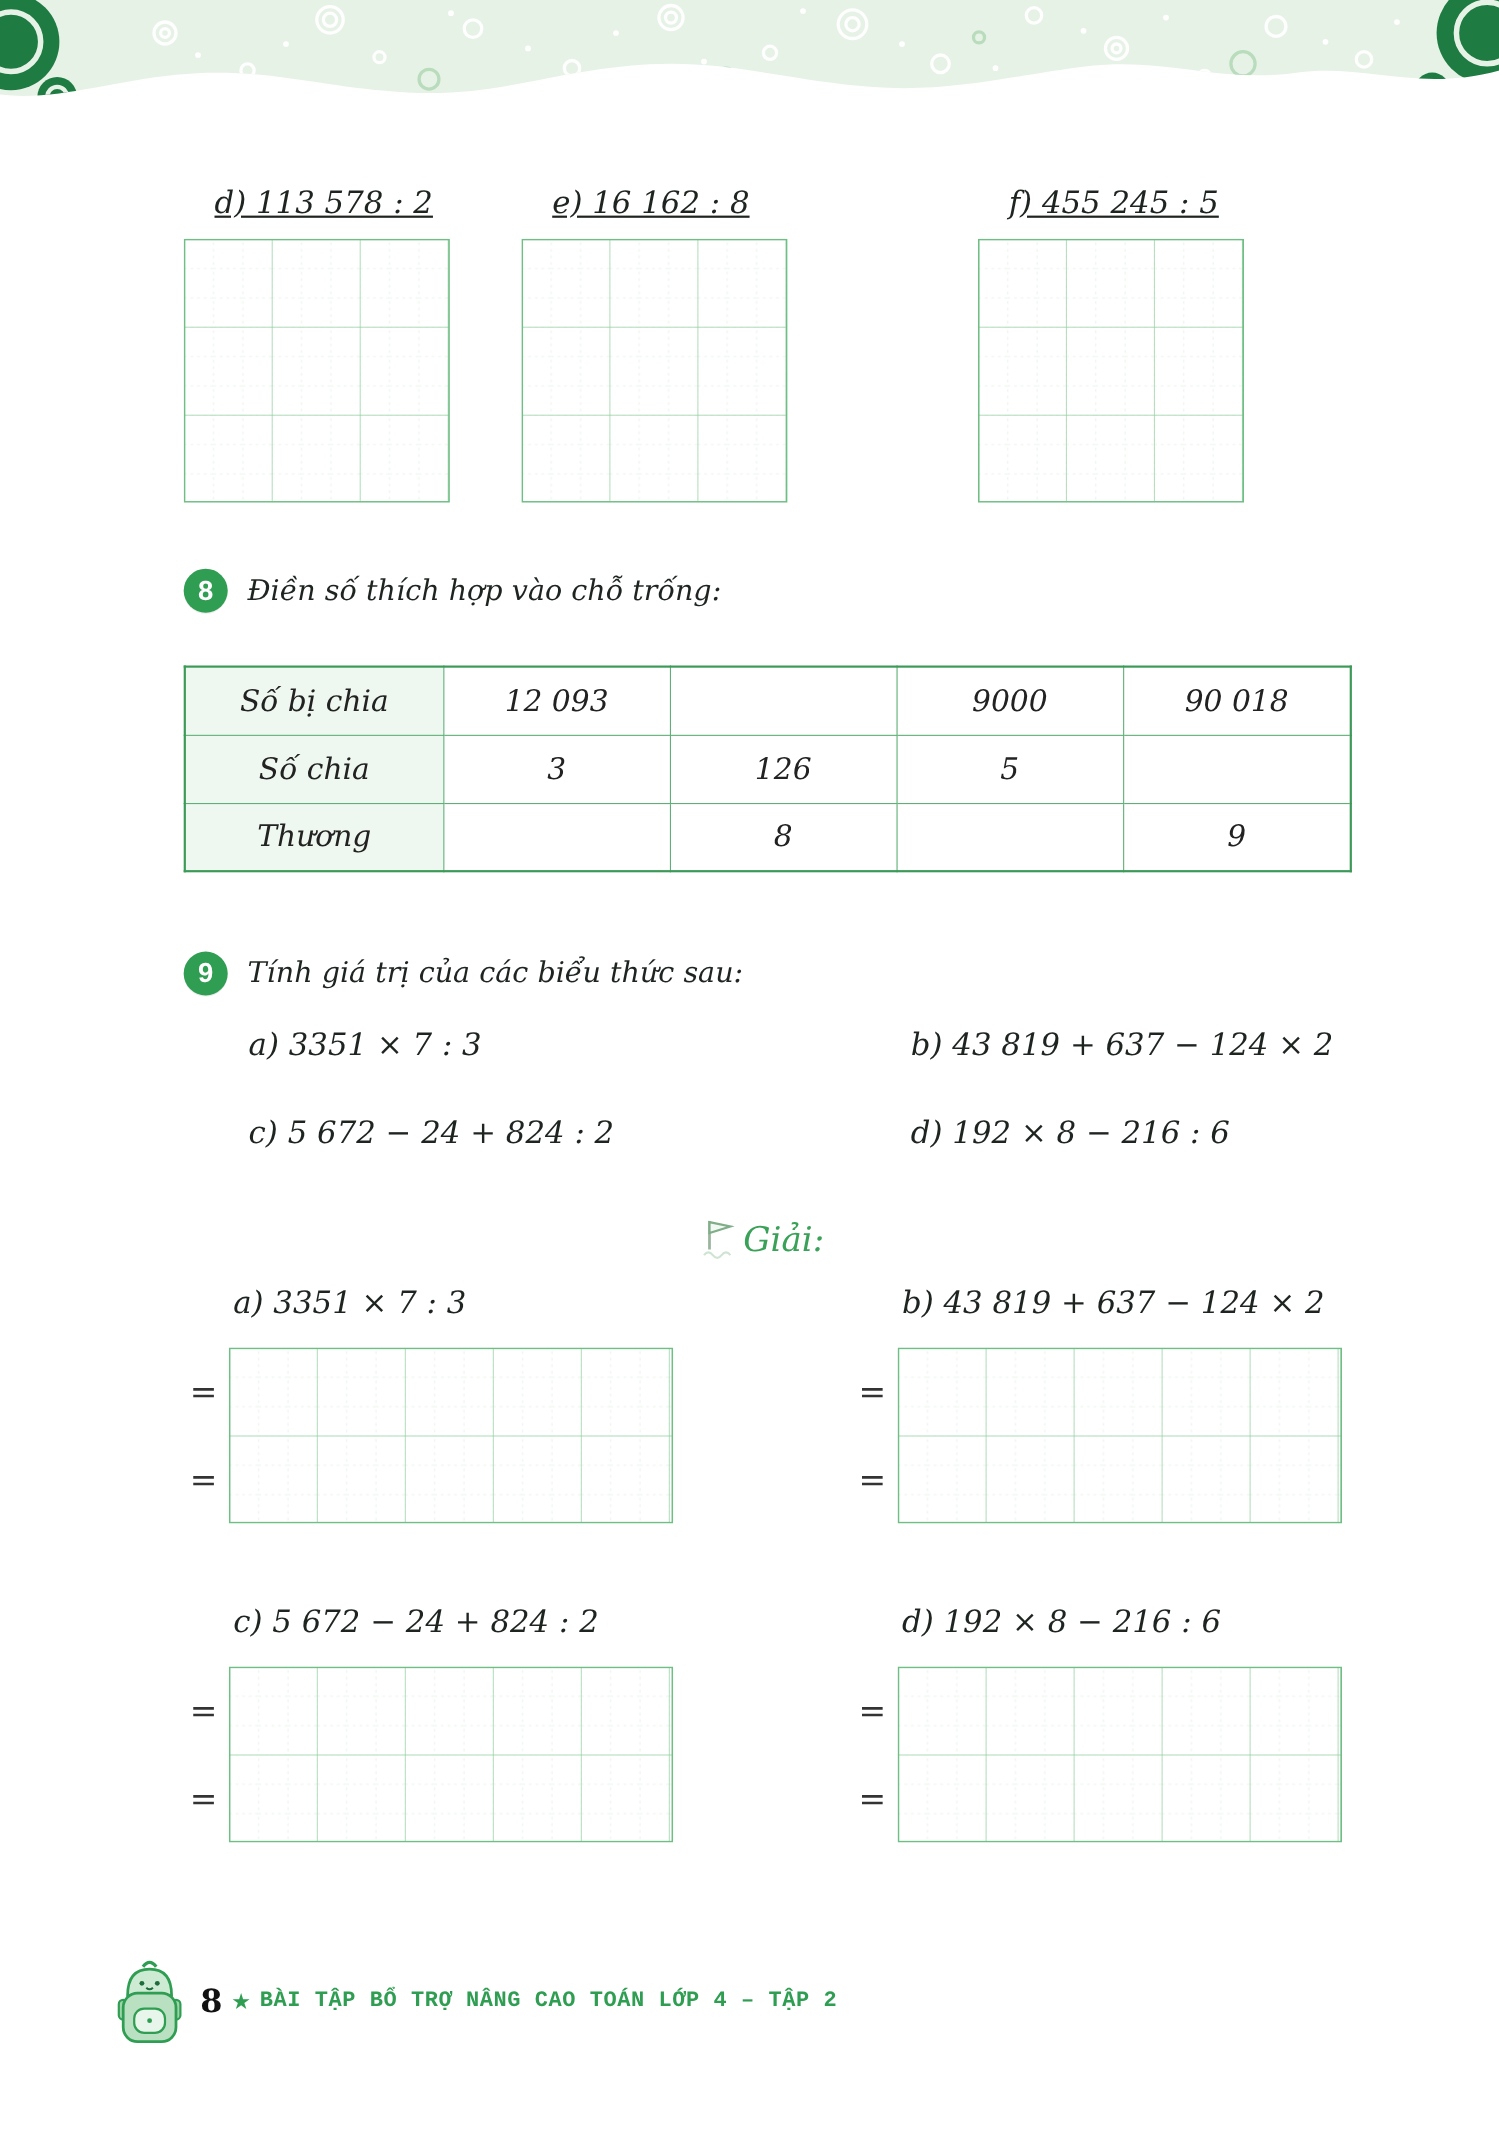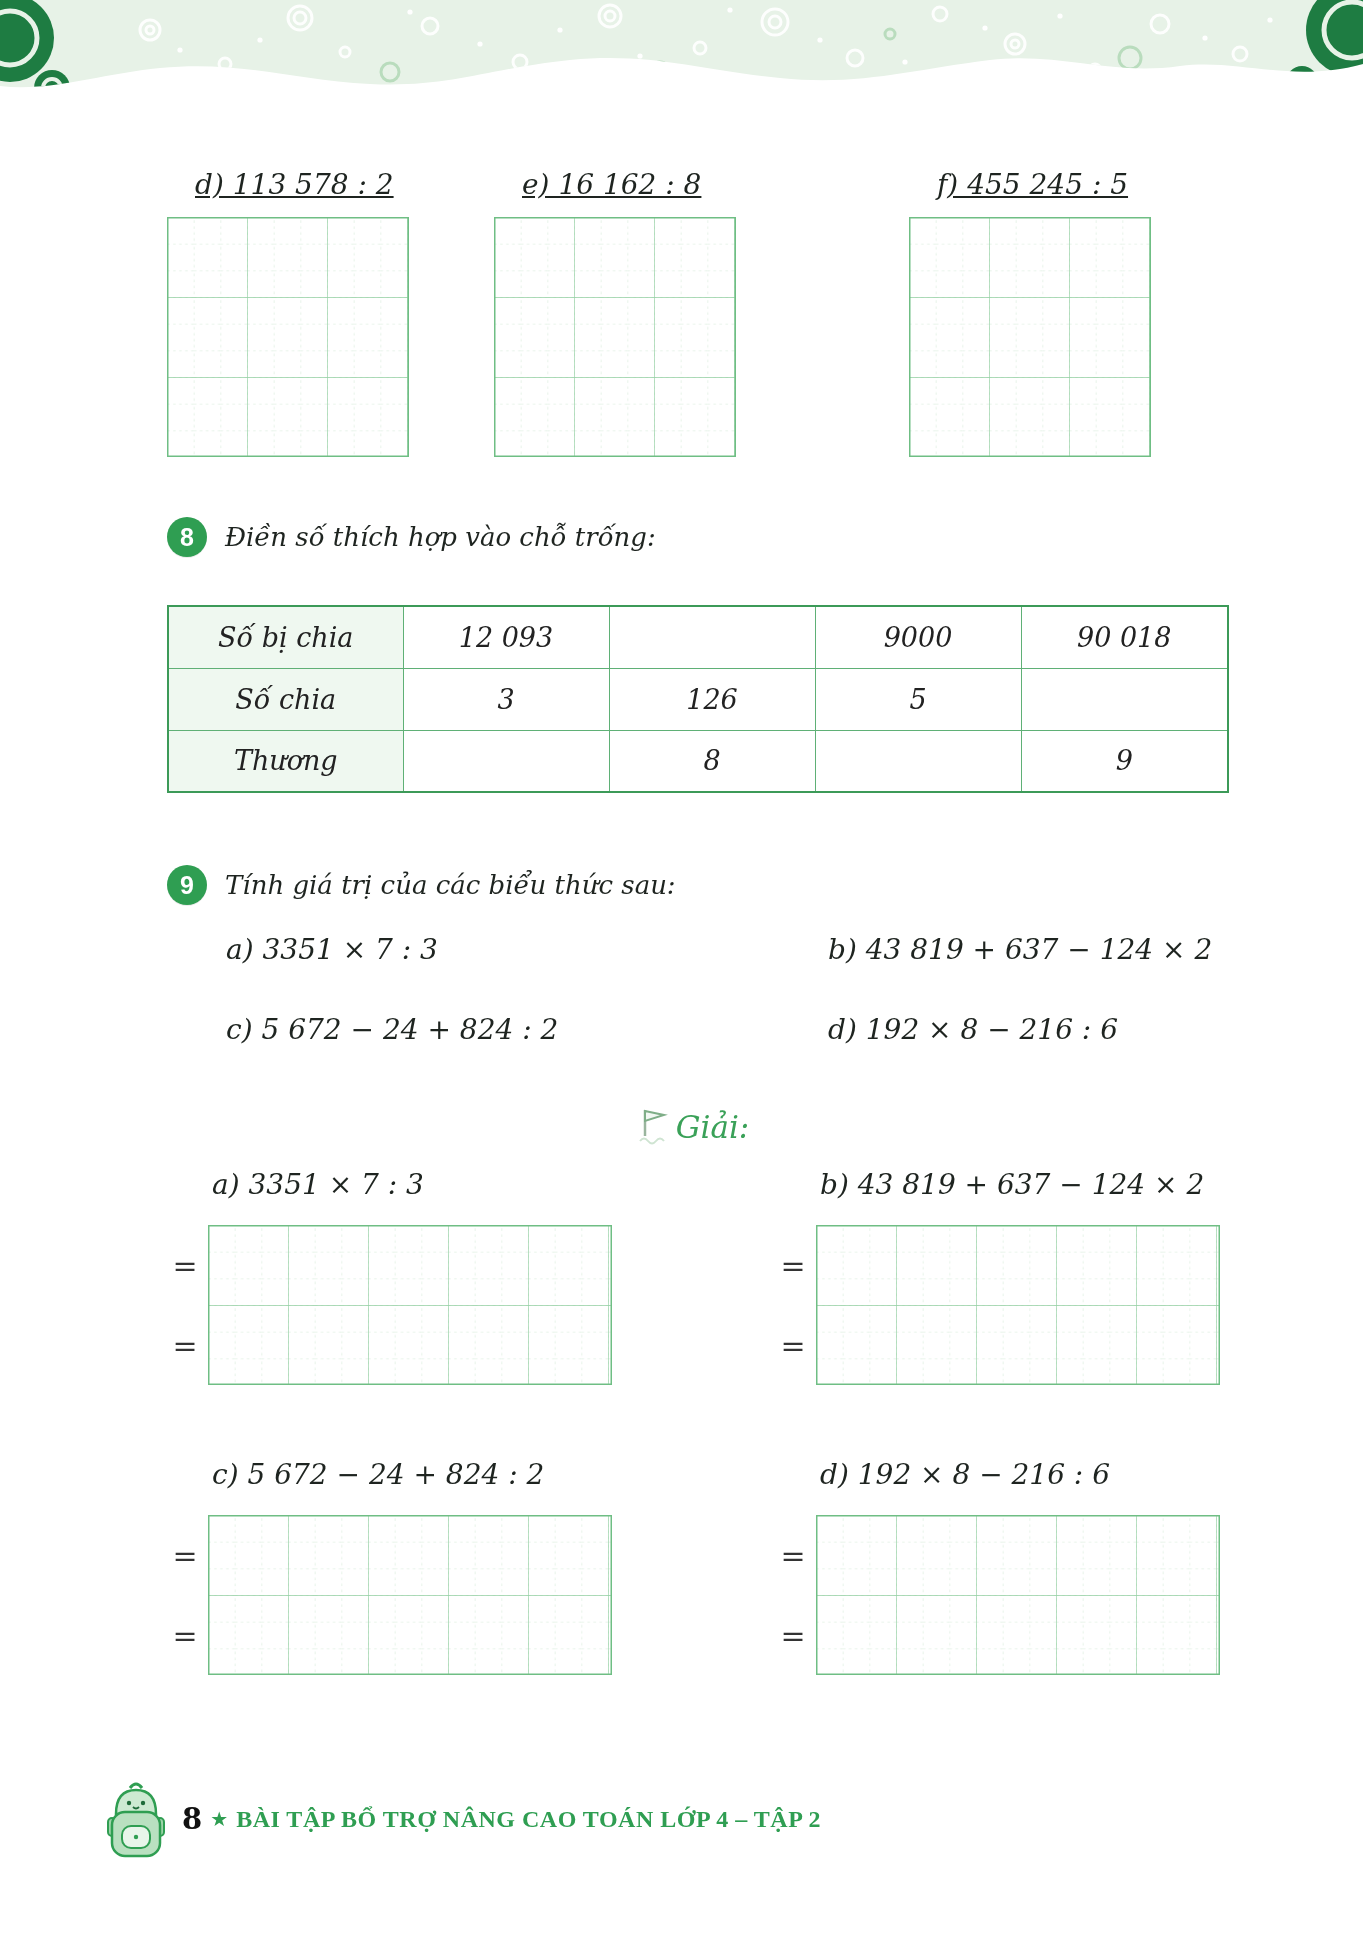--- a/index.html
+++ b/index.html
@@ -17,21 +17,21 @@
   *{box-sizing:border-box;margin:0;padding:0;}
   body{background:#ffffff;font-family:"DejaVu Serif","Liberation Serif",serif;color:var(--ink);}
   .page{width:1363px;height:1938px;position:relative;overflow:hidden;background:#fff;}
 
   
   .band{display:block;width:1363px;height:112px;}
 
   
   .top-problems{display:flex;padding-left:167px;margin-top:56px;}
   .problem-block{width:242px;}
-  .problem-block + .problem-block{margin-left:85px;}
+  .problem-block + .problem-block{margin-left:65px;}
   .problem-block:last-child{margin-left:173px;}
   .problem-label{font-style:italic;font-size:28px;padding-left:28px;margin-bottom:16px;white-space:nowrap;text-decoration:underline;}
 
   .answer-grid{display:block;}
 
   
   .exercise-header{display:flex;align-items:center;padding-left:167px;}
   .ex8-header{margin-top:60px;}
   .ex9-header{margin-top:72px;}
   .badge{width:40px;height:40px;border-radius:50%;background:var(--accent);color:#fff;
@@ -63,22 +63,22 @@
       margin-bottom:22px;white-space:nowrap;}
   .sol-body{display:flex;gap:10px;}
   .eqs{display:flex;flex-direction:column;justify-content:space-around;align-items:center;
       width:26px;font-size:30px;color:#333;}
 
   
   .footer{position:absolute;left:104px;top:1778px;display:flex;align-items:center;}
   .footer-text{display:flex;align-items:center;margin-left:14px;}
   .page-num{font-weight:bold;font-size:29px;color:#111;}
   .star{color:var(--accent);font-size:20px;margin:0 8px;font-family:"DejaVu Sans",sans-serif;}
-  .footer-title{color:var(--accent);font-weight:bold;font-size:24px;
-      font-family:Liberation Serif, serif;letter-spacing:.5px;white-space:nowrap;}
+  .footer-title{color:var(--accent);font-weight:bold;font-size:20px;
+      font-family:Liberation Mono, monospace;letter-spacing:.5px;white-space:nowrap;}
 </style>
 </head>
 <body>
 
 <svg width="0" height="0" style="position:absolute" aria-hidden="true">
   <defs>
     <pattern id="gmin" width="26.667" height="26.667" patternUnits="userSpaceOnUse">
       <path d="M26.667 0H0V26.667" fill="none" stroke="#cfe8d3" stroke-width="1" stroke-dasharray="2.5 3.5"></path>
     </pattern>
     <pattern id="gmaj" width="80" height="80" patternUnits="userSpaceOnUse">

